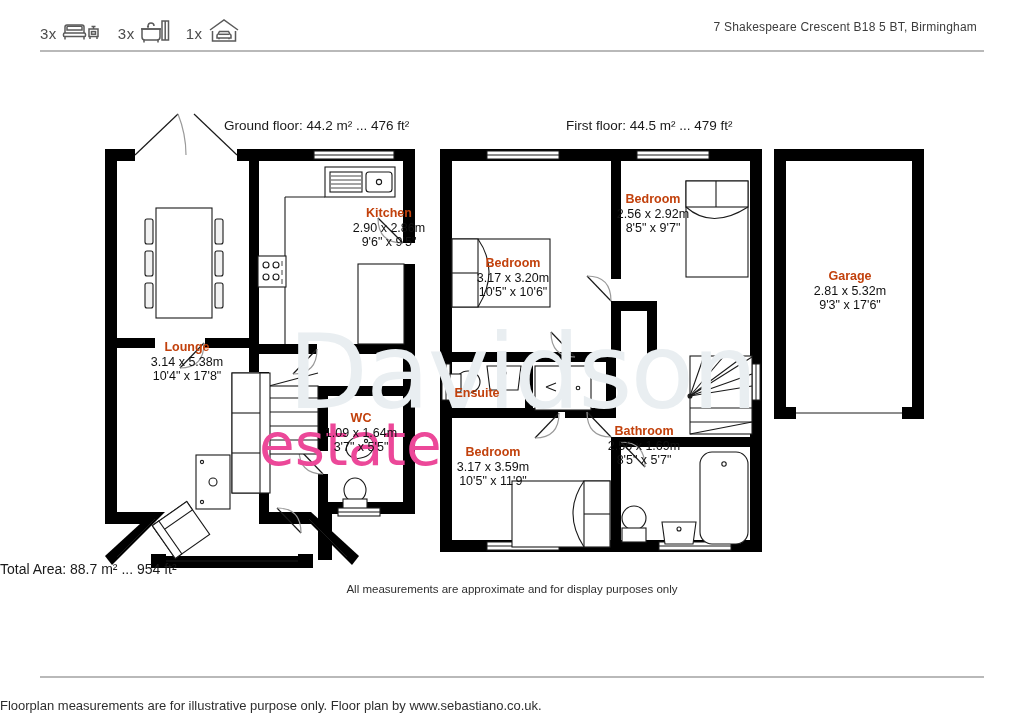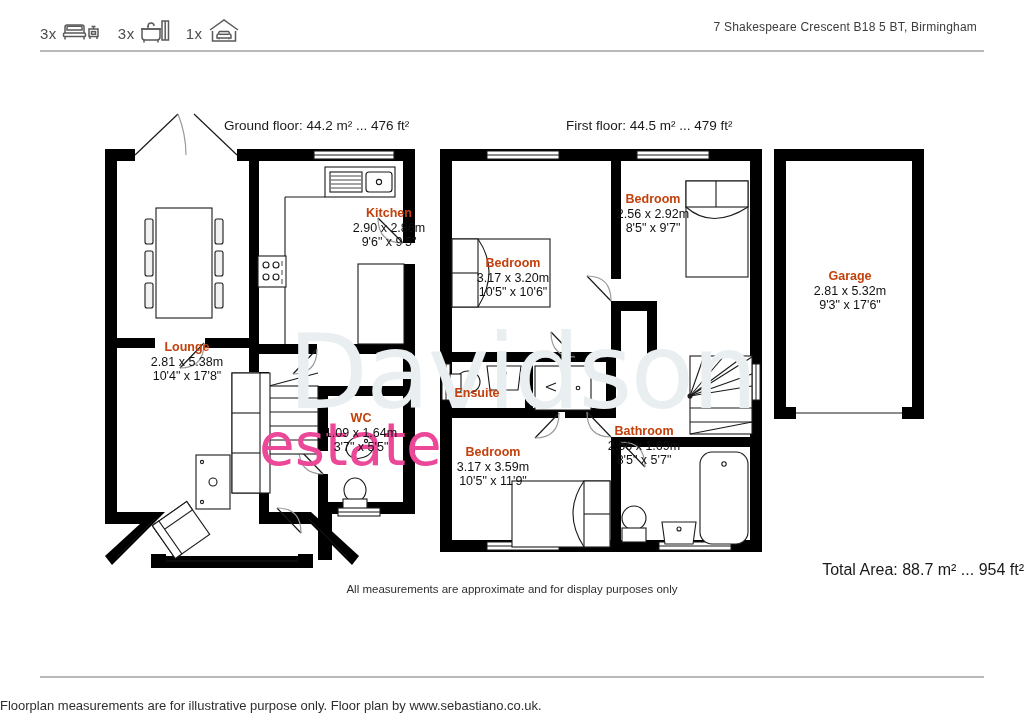--- a/index.html
+++ b/index.html
@@ -110,22 +110,22 @@
   .floor-head {
     position: absolute;
     font-size: 13.5px;
     color: #1a1a1a;
     white-space: nowrap;
   }
   .total-area {
     position: absolute;
     width: 1024px;
     left: 0;
-    text-align: right;
-    font-size: 16px;
+    text-align: left;
+    font-size: 14px;
     color: #1a1a1a;
   }
   .approx {
     position: absolute;
     width: 1024px;
     left: 0;
     text-align: center;
     font-size: 11.5px;
     color: #2e2e2e;
   }
@@ -553,21 +553,21 @@
 
 
     <div class="lbl" style="left:286px; top:150px; width:126px;padding-left:40px;">
       <span class="nm">Kitchen</span>
       <span class="dm">2.90 x 2.86m</span>
       <span class="dm">9'6" x 9'5"</span>
     </div>
 
     <div class="lbl" style="left:124px; top:284px; width:126px;">
       <span class="nm">Lounge</span>
-      <span class="dm">2.81 x 5.38m</span>
+      <span class="dm">3.14 x 5.38m</span>
       <span class="dm">10'4" x 17'8"</span>
     </div>
 
     <div class="lbl" style="left:316px; top:355px; width:90px;">
       <span class="nm">WC</span>
       <span class="dm">1.09 x 1.64m</span>
       <span class="dm">3'7" x 5'5"</span>
     </div>
 
     <div class="lbl" style="left:444px; top:200px; width:138px;">

